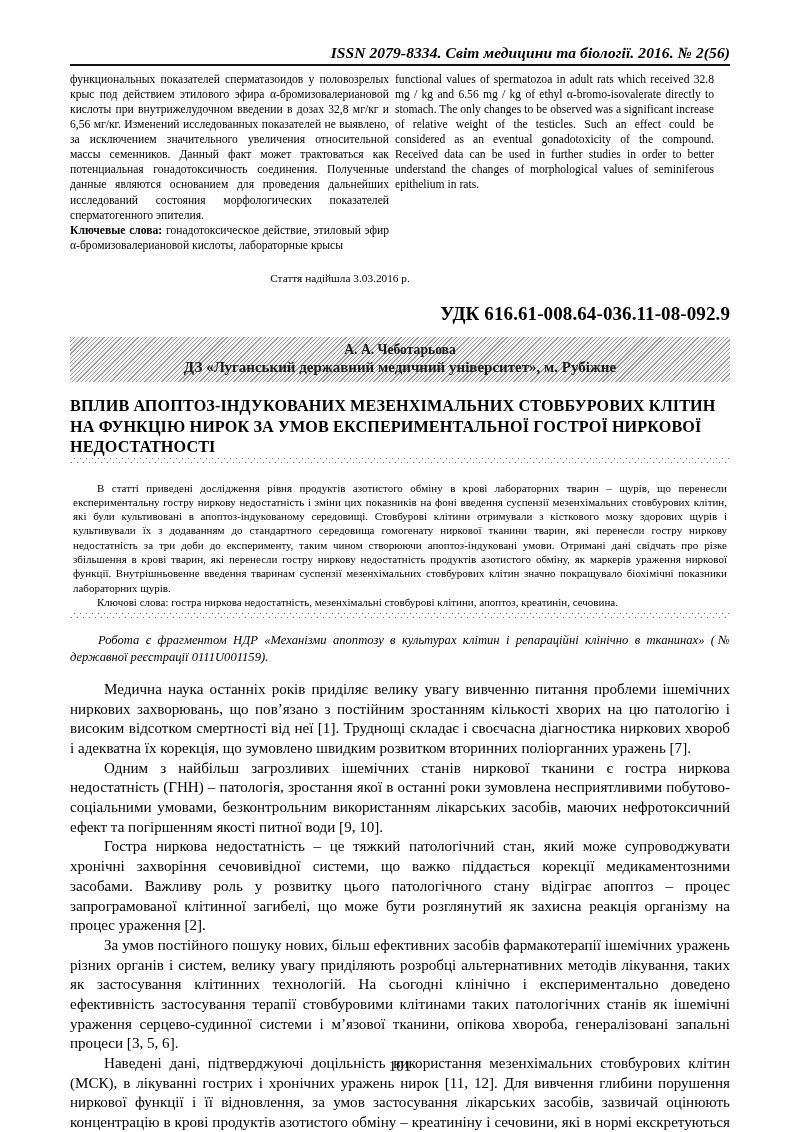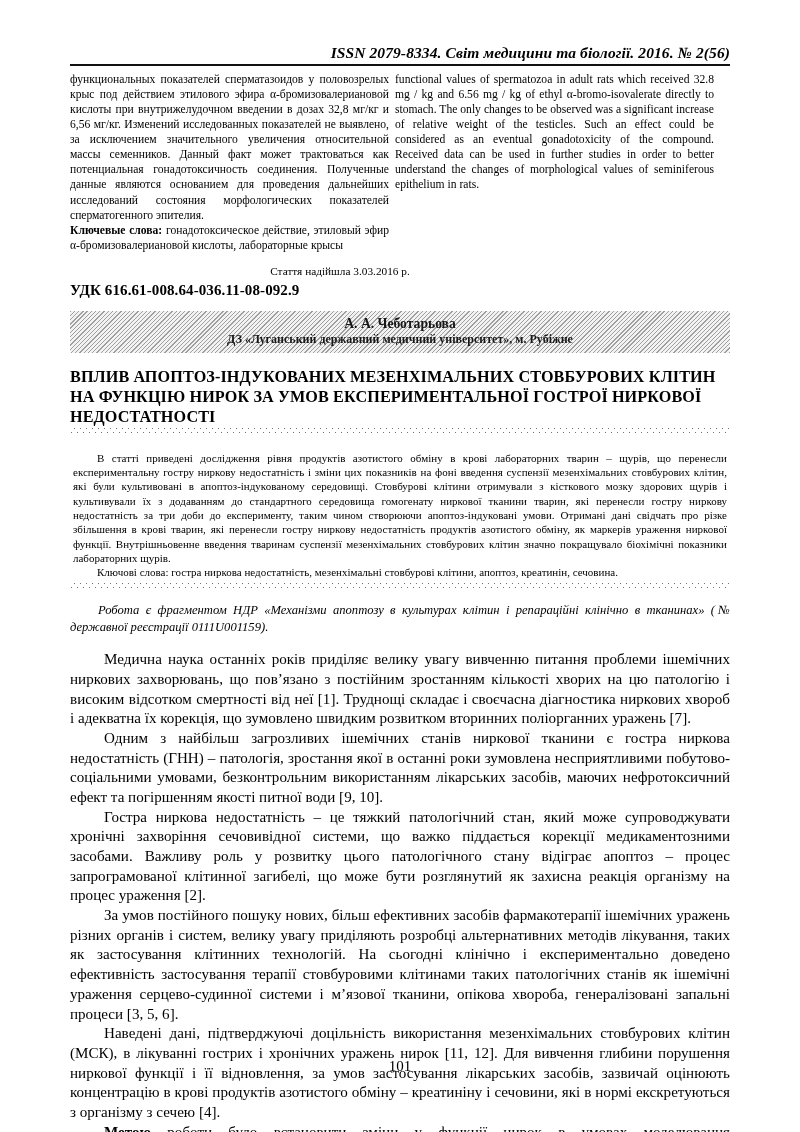--- a/index.html
+++ b/index.html
@@ -64,30 +64,31 @@
     margin-top: 0 !important;
   }
   .kw .lbl {
     font-weight: bold;
   }
 
   
   .received {
     text-align: center;
     font-size: 11.3px;
-    margin-top: 12px;
+    margin-top: 19px;
     padding-right: 120px;
   }
 
   
   .udk {
     font-weight: bold;
-    font-size: 15px;
-    margin-top: 5px;
+    font-size: 19px;
+    margin-top: 19px;
     letter-spacing: 0.1px;
+    text-align: right;
   }
 
   
   .author-band {
     margin-top: 12px;
     padding: 4px 0 5px 0;
     text-align: center;
     font-weight: bold;
     color: #171717;
     background-color: #f2f2f2;
@@ -96,21 +97,21 @@
         rgba(0,0,0,0.34) 0px,
         rgba(0,0,0,0.34) 0.9px,
         rgba(255,255,255,0) 0.9px,
         rgba(255,255,255,0) 3.0px);
   }
   .author-name {
     font-size: 13.6px;
     line-height: 1.28;
   }
   .author-affil {
-    font-size: 12px;
+    font-size: 15px;
     line-height: 1.28;
   }
 
   
   .title {
     margin-top: 14px;
     text-align: left;
     font-weight: bold;
     font-size: 16.2px;
     line-height: 1.26;

